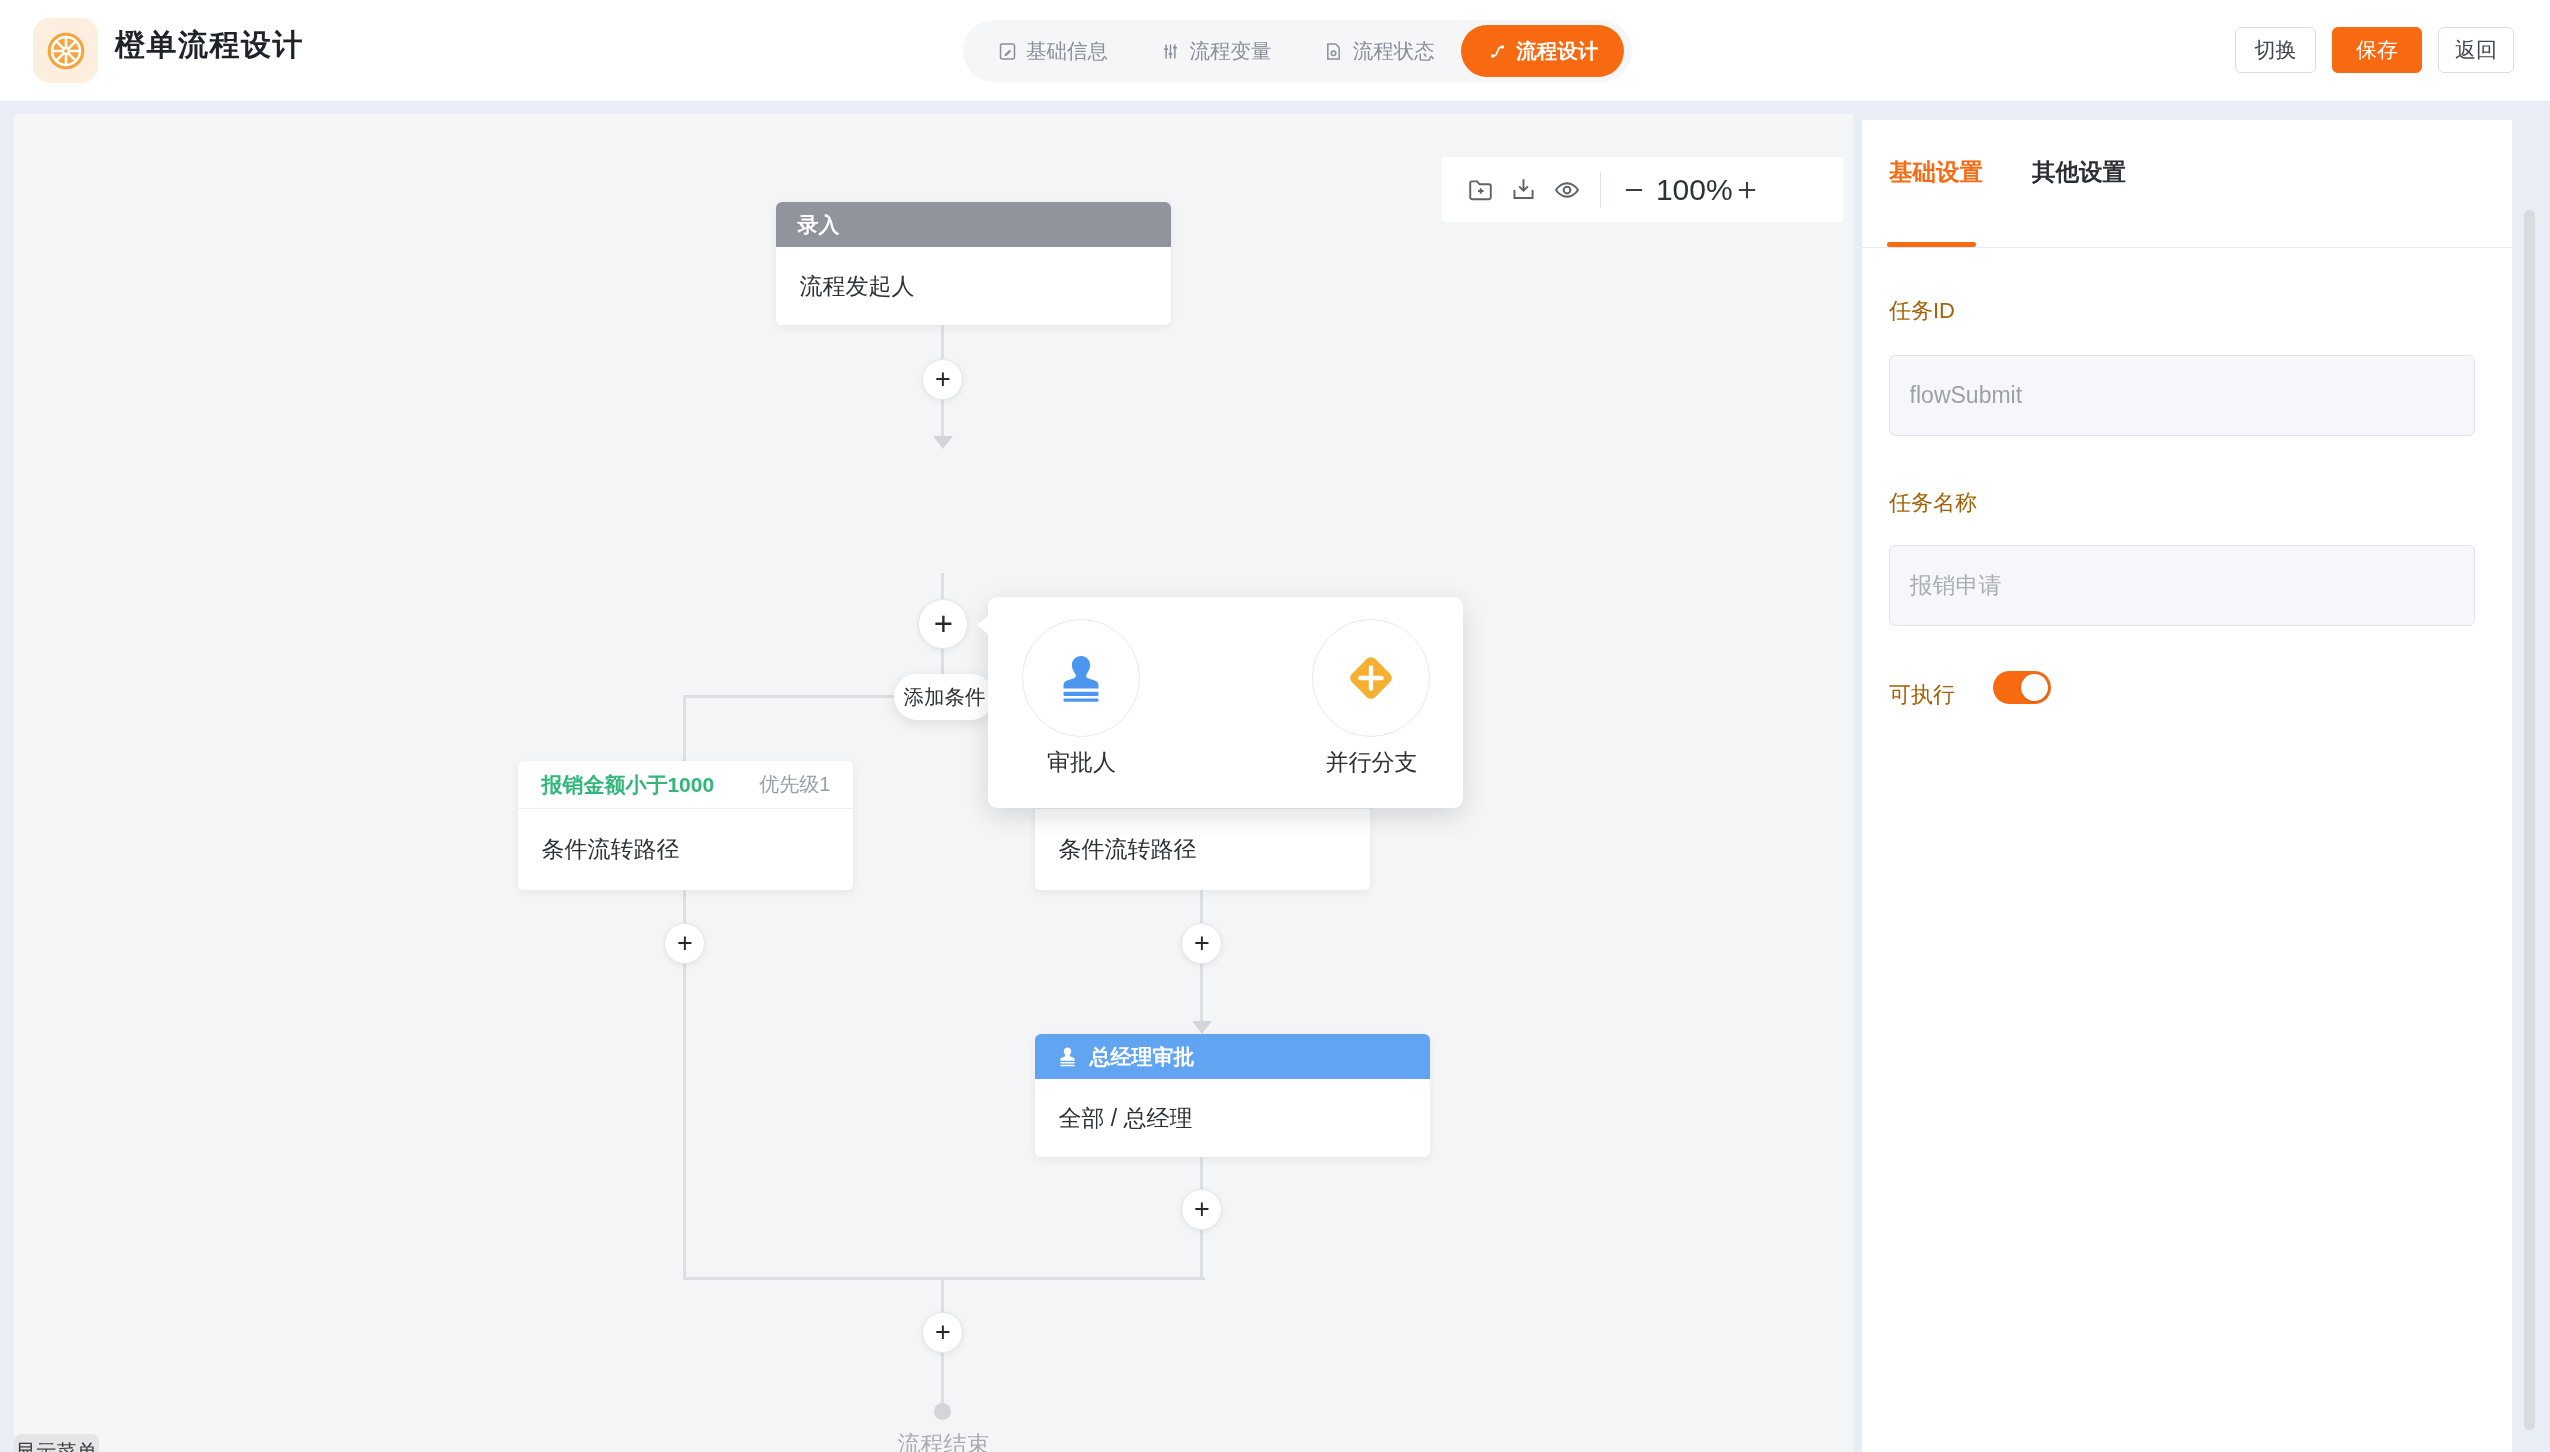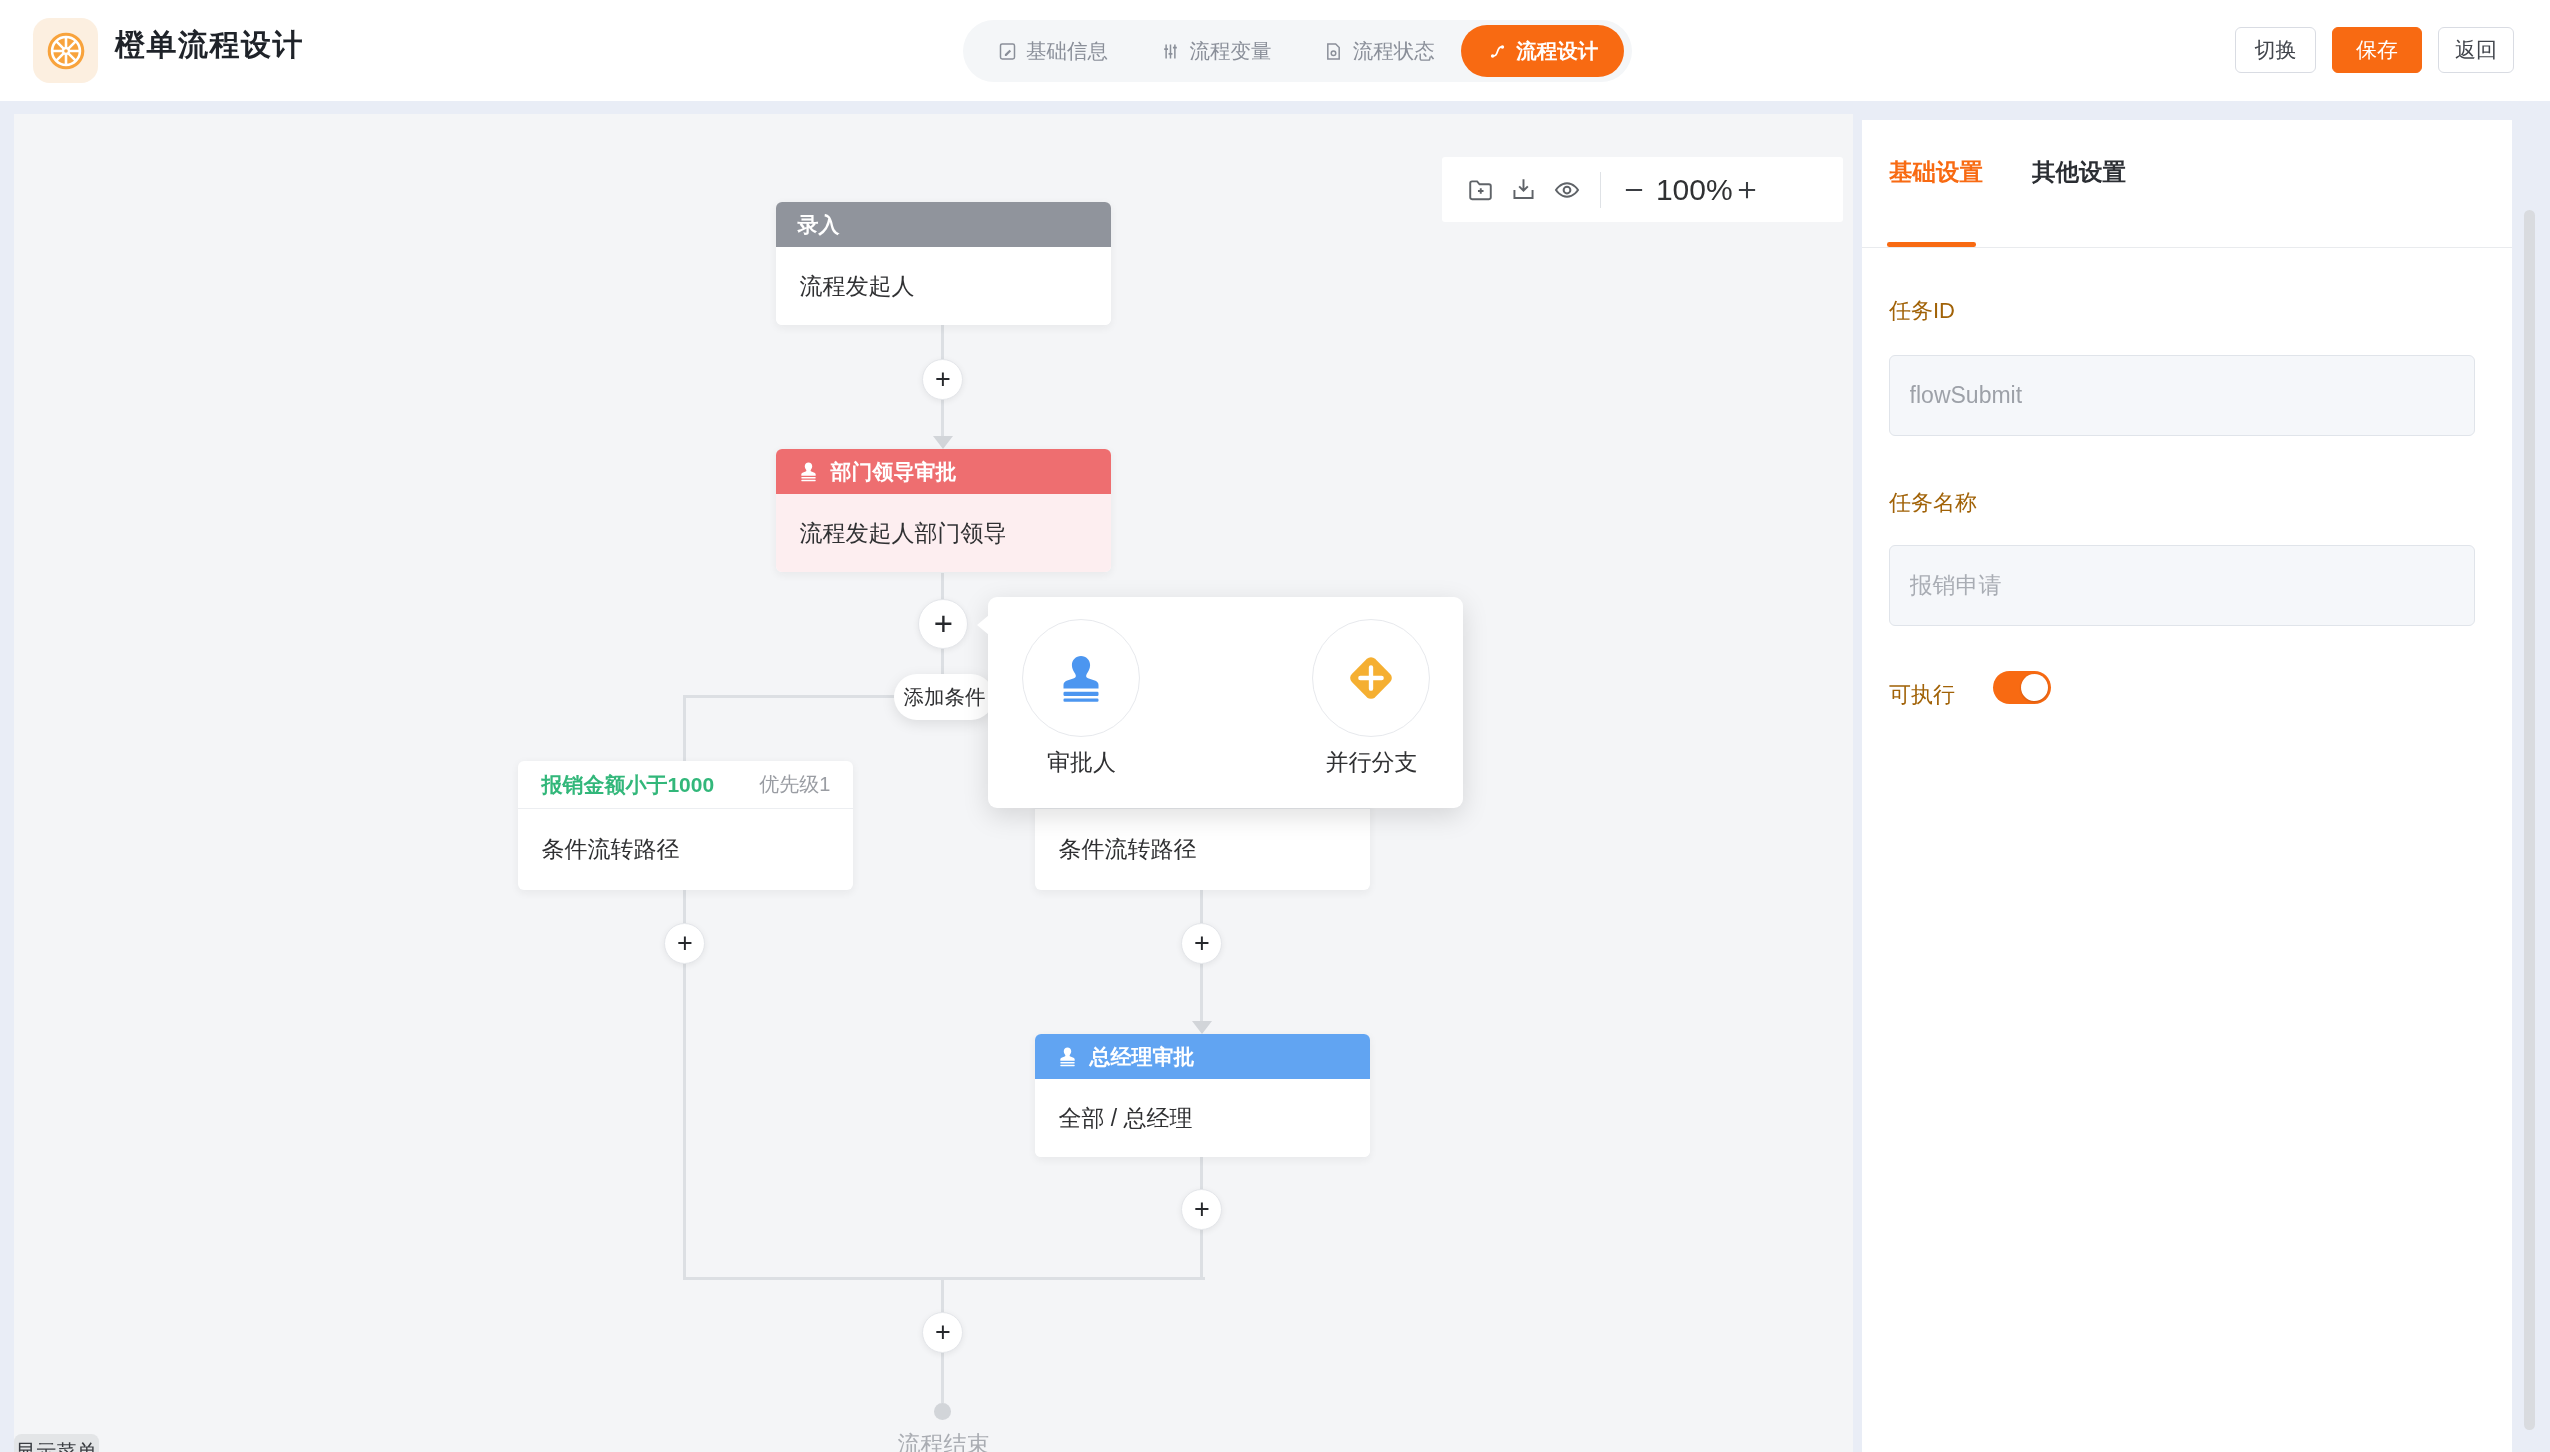--- a/index.html
+++ b/index.html
@@ -21,21 +21,21 @@
   .btn.primary { width:90px; background:#f86a12; border-color:#f86a12; color:#ffffff; }
 
   
   .canvas { position:absolute; left:14.4px; top:114px; width:1839px; height:1338px; background:#f4f5f7; overflow:hidden; }
 
   .seg { position:absolute; background:#dcdfe3; }
   .arrow-down { position:absolute; width:0; height:0; border-left:10px solid transparent; border-right:10px solid transparent; border-top:13.7px solid #d2d5d9; }
   .end-dot { position:absolute; width:16.7px; height:16.7px; border-radius:50%; background:#d2d5d9; }
   .end-label { position:absolute; width:182px; text-align:center; font-size:23px; color:#a9acb2; }
 
-  .node { position:absolute; width:335px; border-radius:6px; background:#ffffff; box-shadow:0 2.3px 9px rgba(31,35,41,.06); }
+  .node { position:absolute; width:395px; border-radius:6px; background:#ffffff; box-shadow:0 2.3px 9px rgba(31,35,41,.06); }
   .node-head { height:45px; border-radius:6px 6px 0 0; display:flex; align-items:center; gap:10px; padding:0 21px; color:#ffffff; font-size:21px; font-weight:600; }
   .node-body { height:78px; display:flex; align-items:center; padding:0 23px; font-size:23px; color:#303133; border-radius:0 0 6px 6px; background:#ffffff; }
   .head-gray { background:#90949c; }
   .head-red { background:#ee6e70; }
   .head-blue { background:#61a4f2; }
   .body-pink { background:#fdeef0; }
 
   .cond-node { position:absolute; width:335px; height:129px; border-radius:6px; background:#ffffff; box-shadow:0 2.3px 9px rgba(31,35,41,.06); }
   .cond-head { height:48px; display:flex; align-items:center; justify-content:space-between; padding:0 23px; border-bottom:0.8px solid #eceef1; }
   .cond-title { font-size:21px; font-weight:600; color:#32b77a; }
@@ -162,33 +162,20 @@
       </div>
       <div class="node-body">
         <span>流程发起人</span>
       </div>
     </div>
 
     <div class="plus-btn plus-sm" style="left:908px;top:245px;">
       <span>+</span>
     </div>
 
-    <div class="node" style="left:762px;top:335px;">
-      <div class="node-head head-red">
-        <svg width="23" height="23" viewBox="0 0 24 24" fill="#ffffff">
-          <path d="M12 2.6c-2.2 0-3.9 1.8-3.9 3.9 0 1.5.8 2.7 1.4 3.7.5.8.4 1.6-.5 1.9l-3.2 1.1c-.8.3-1.3 1-1.3 1.8v1.5h15v-1.5c0-.8-.5-1.5-1.3-1.8L15 12.1c-.9-.3-1-1.1-.5-1.9.6-1 1.4-2.2 1.4-3.7 0-2.1-1.7-3.9-3.9-3.9z"></path>
-          <rect x="4.5" y="17.7" width="15" height="1.7" rx="0.5"></rect>
-          <rect x="4.5" y="20.5" width="15" height="1.7" rx="0.5"></rect>
-        </svg>
-        <span>部门领导审批</span>
-      </div>
-      <div class="node-body body-pink">
-        <span>流程发起人部门领导</span>
-      </div>
-    </div>
 
     <div class="plus-btn plus-lg" style="left:904px;top:485px;">
       <span>+</span>
     </div>
 
     <div class="tooltip">
       <span>添加条件</span>
     </div>
 
     <div class="popup">

